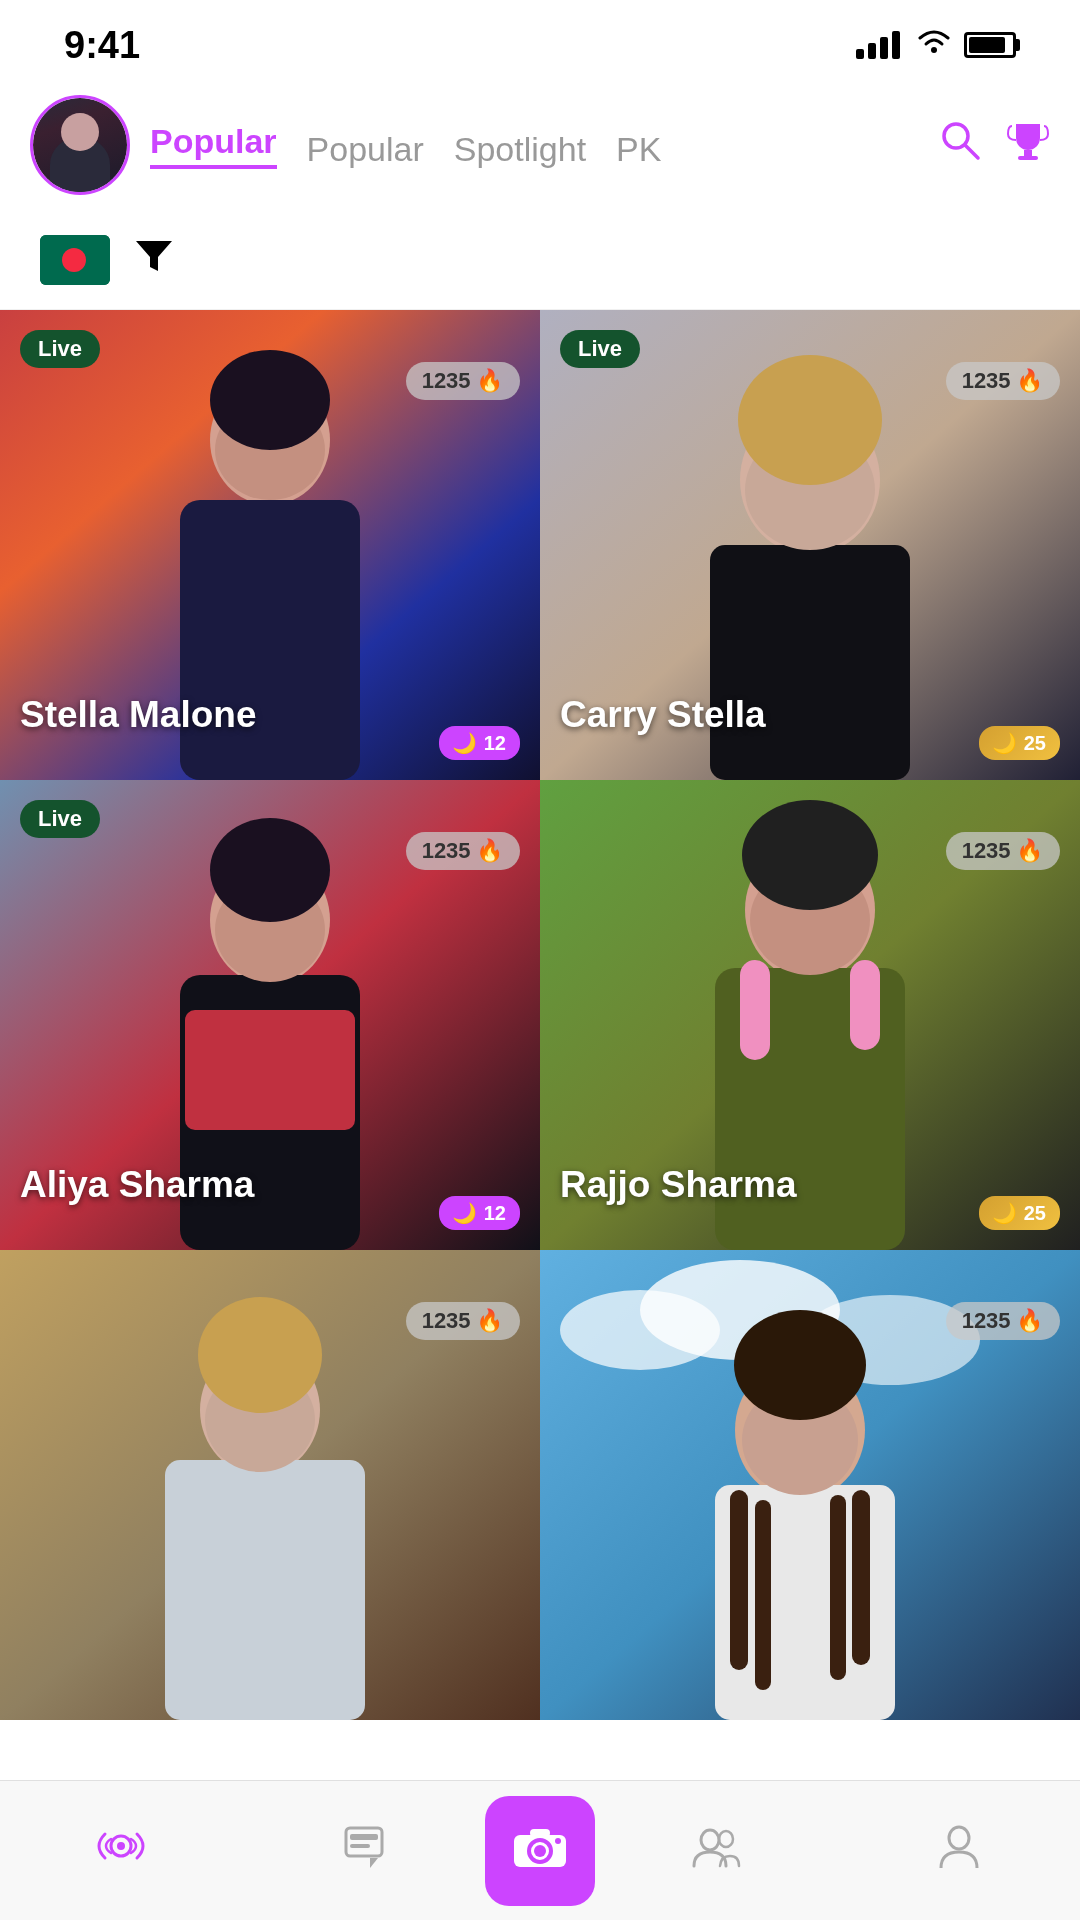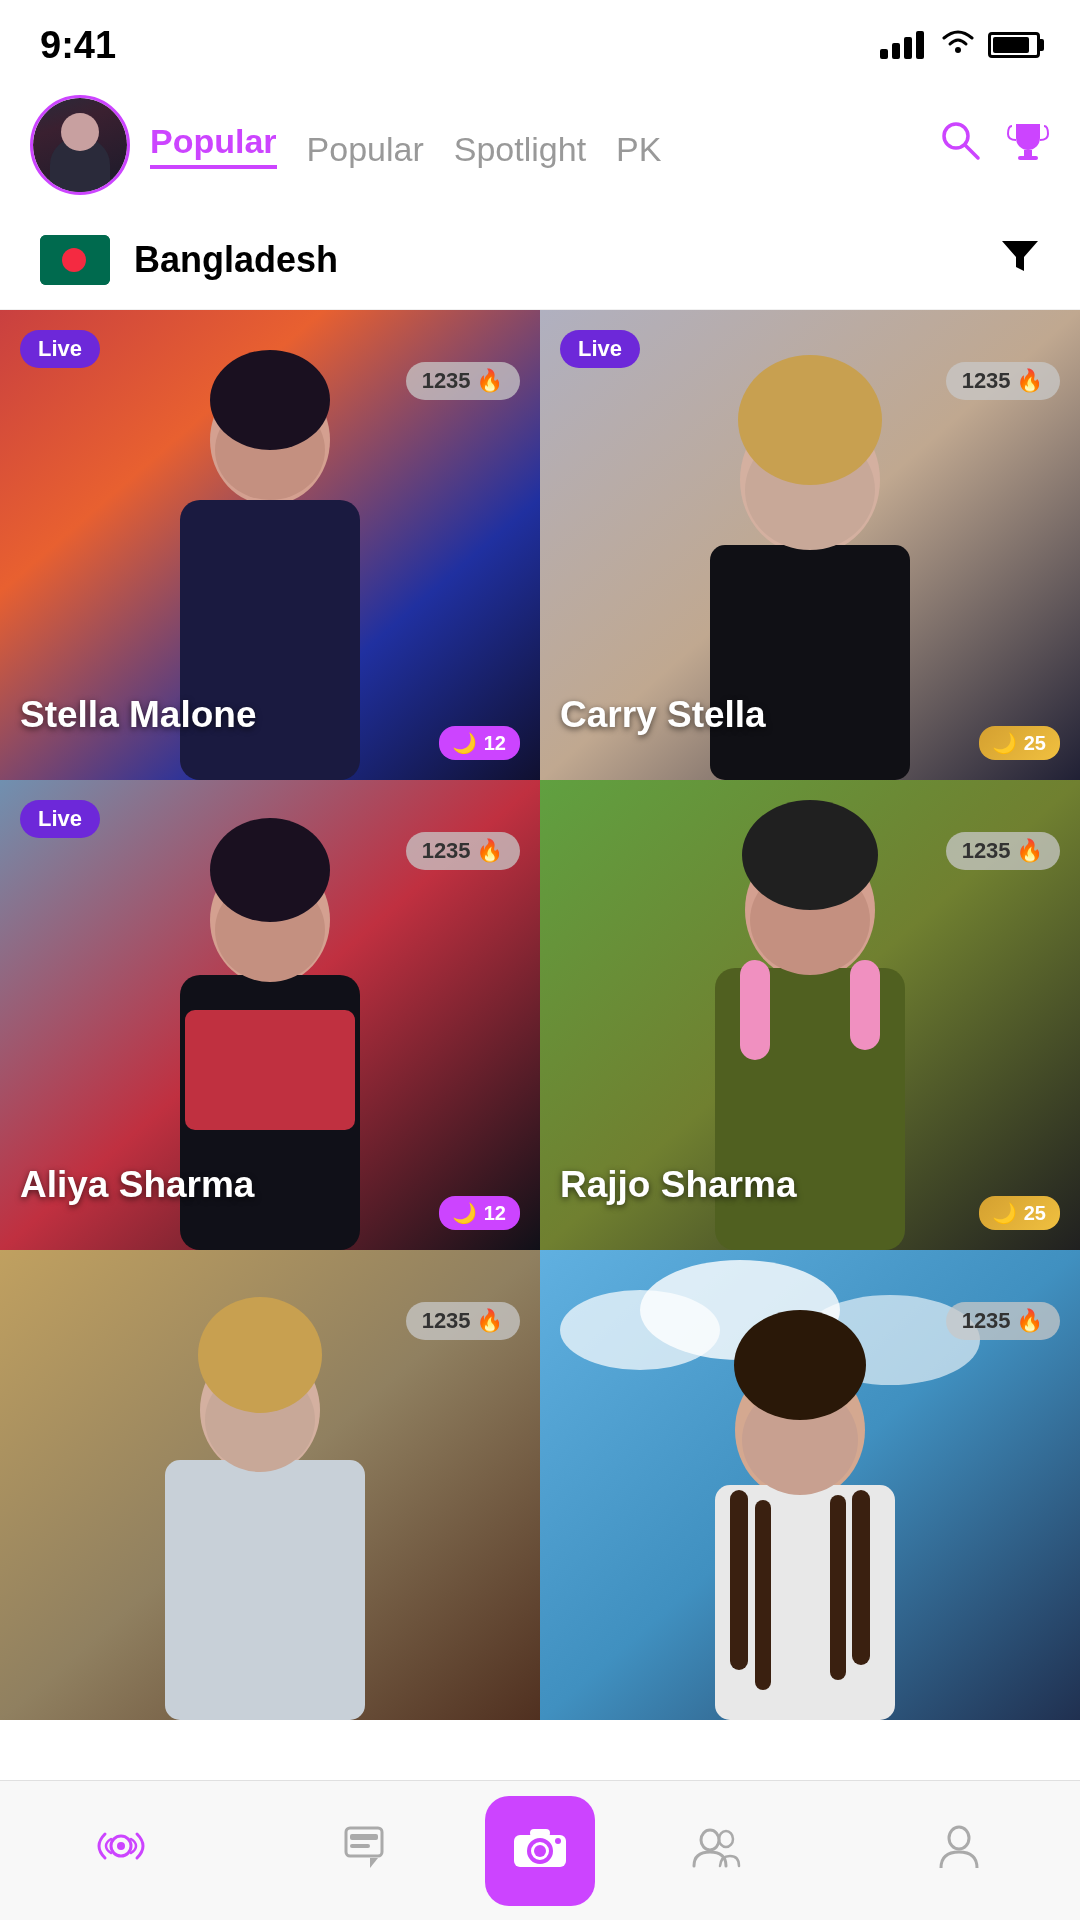--- a/index.html
+++ b/index.html
@@ -12,21 +12,21 @@
       font-family: -apple-system, BlinkMacSystemFont, 'Segoe UI', sans-serif;
       overflow: hidden;
       position: relative;
     }
 
     
     .status-bar {
       display: flex;
       justify-content: space-between;
       align-items: center;
-      padding: 20px 40px 10px;
+      padding: 20px 64px 10px;
       height: 80px;
     }
     .status-time {
       font-size: 38px;
       font-weight: 700;
       color: #000;
     }
     .status-icons {
       display: flex;
       align-items: center;
@@ -217,21 +217,21 @@
       height: 100%;
       object-fit: cover;
     }
     
     .card-1 .card-bg { background: linear-gradient(160deg, #c94040 0%, #e86030 30%, #d44020 50%, #2030a0 70%, #101030 100%); }
 
     .live-badge {
       position: absolute;
       top: 20px;
       left: 20px;
-      background: #6d28d9;
+      background: #14532d;
       color: white;
       font-size: 22px;
       font-weight: 700;
       padding: 6px 18px;
       border-radius: 20px;
       z-index: 10;
     }
 
     .heat-badge {
       position: absolute;
@@ -390,21 +390,20 @@
         </svg>
     </span>
   </div>
 </div>
 
 <div class="country-bar">
   <div class="country-flag">
     <div style="position:absolute;top:0;left:0;right:0;bottom:0;background:#006a4e;"></div>
     <div class="flag-circle"></div>
   </div>
-  <span class="country-name">Bangladesh</span>
   <span class="filter-icon">
     <svg width="40" height="40" viewBox="0 0 40 40">
         <polygon points="2,6 38,6 24,22 24,36 16,32 16,22" fill="#000"></polygon>
       </svg>
   </span>
 </div>
 
 <div class="grid">
 
   <div class="card card-1">

